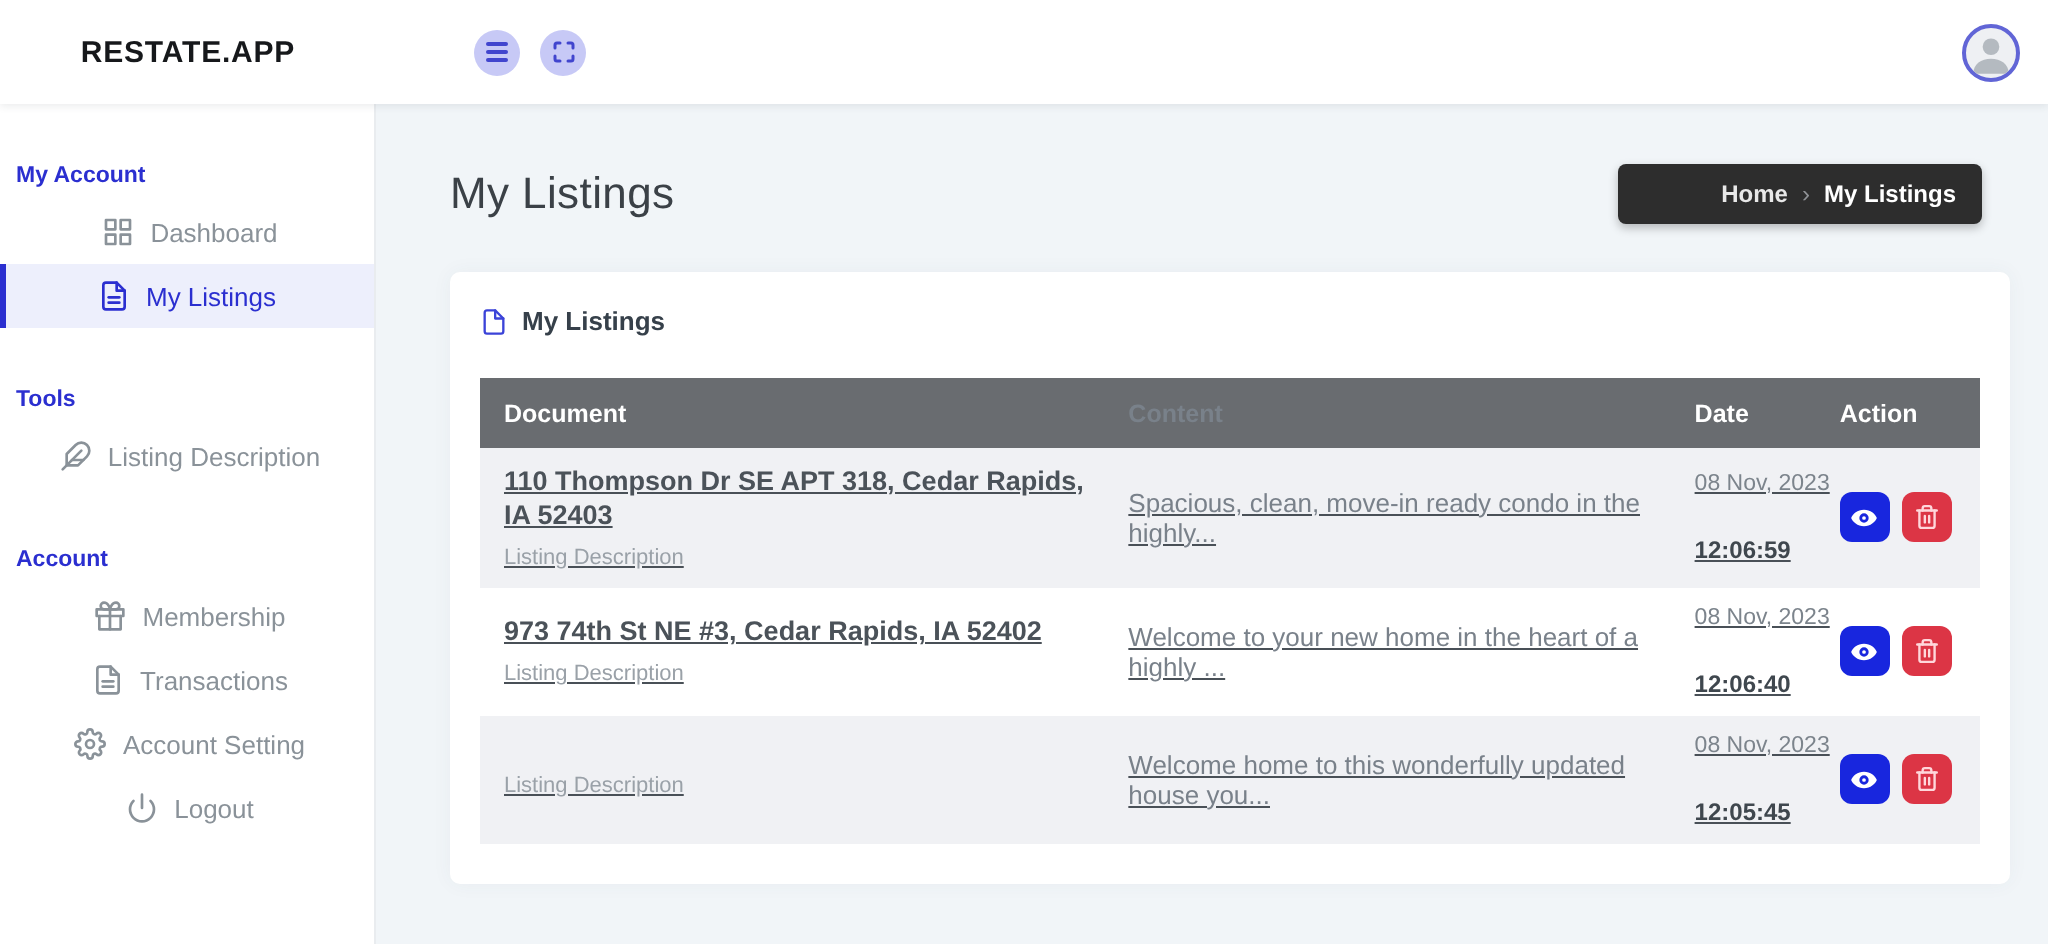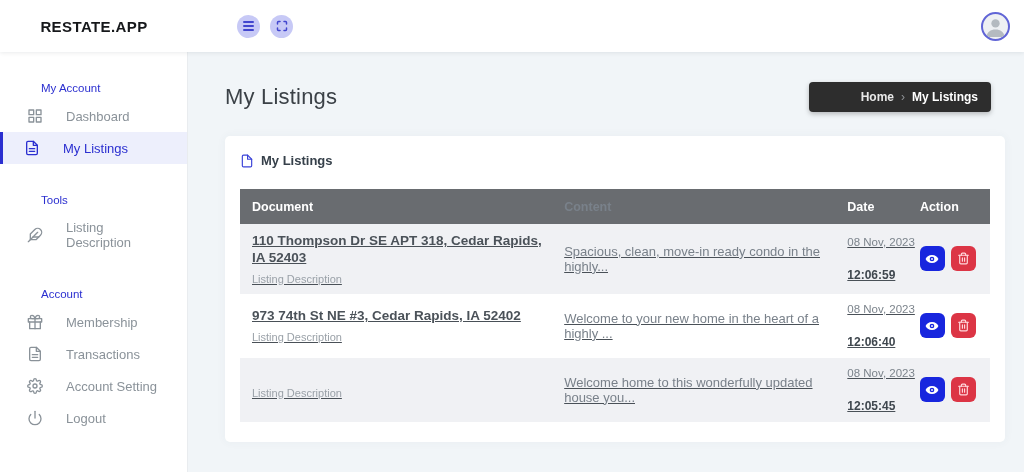--- a/index.html
+++ b/index.html
@@ -19,23 +19,23 @@
   .topbar-right { margin-left:auto; margin-right:14px; }
   .avatar { width:29px; height:29px; border-radius:50%; border:2px solid #6165d6; background:#eef0f3;
             display:flex; align-items:flex-end; justify-content:center; overflow:hidden; cursor:pointer; }
 
   
   .app { display:flex; height:420px; }
   .sidebar { width:188px; background:#fff; border-right:1px solid #e9ecef; padding-top:14px; flex-shrink:0; }
   .main { flex:1; background:#f1f5f8; padding:0 19px 0 37px; overflow:hidden; }
 
   
-  .side-section-label { font-size:11.5px; font-weight:normal; color:#2b2fd0; margin:16px 0 6px 41px; }
-  .side-item { display:flex; align-items:center; gap:23px; padding:8px 24px; font-size:13px;
-               color:#8a9299; cursor:pointer; border-left:3px solid transparent; }
+  .side-section-label { font-size:11.5px; font-weight:bold; color:#2b2fd0; margin:16px 0 6px 8px; }
+  .side-item { display:flex; align-items:center; gap:8px; padding:8px 24px; font-size:13px;
+               color:#8a9299; cursor:pointer; border-left:3px solid transparent;justify-content:center; }
   .side-item svg { flex-shrink:0; }
   .side-item.active { background:#edeffc; color:#2b2fd0; border-left-color:#2b2fd0; padding-left:21px; }
   .side-gap { height:14px; }
 
   
   .page-head { display:flex; align-items:center; justify-content:space-between; padding-top:30px; }
   .page-title { font-size:22px; font-weight:500; color:#3b4147; letter-spacing:.2px; }
   .breadcrumb { background:#2d2d2d; border-radius:4px; padding:8px 13px; display:flex; align-items:center;
                 gap:7px; margin-right:14px; box-shadow:0 2px 5px rgba(0,0,0,.25); }
   .breadcrumb .bc-home { color:#e8e8e8; font-size:12px; font-weight:600; cursor:pointer;margin-left:39px; }

